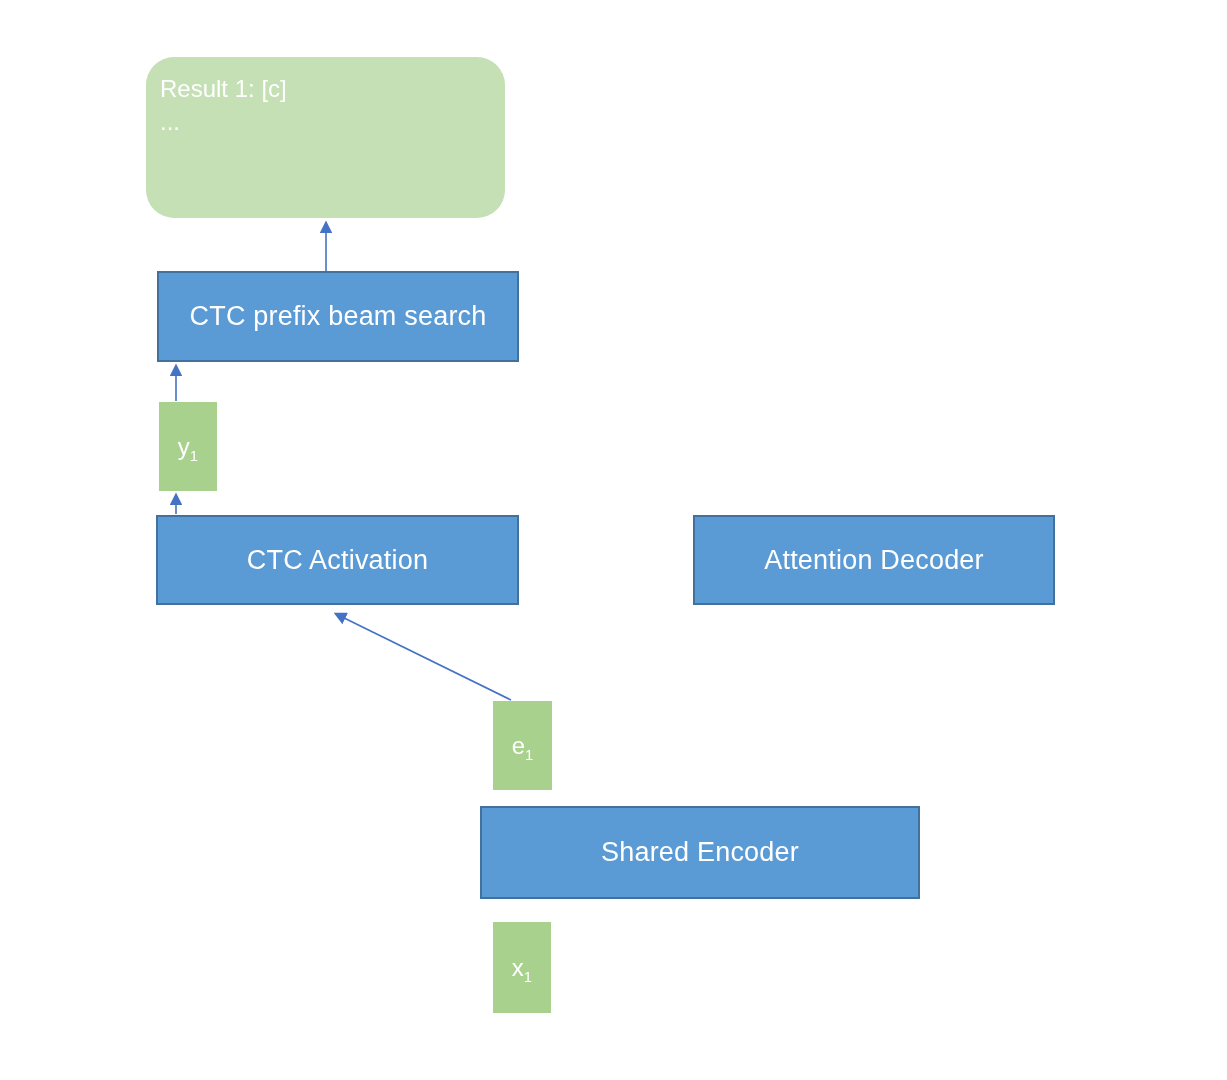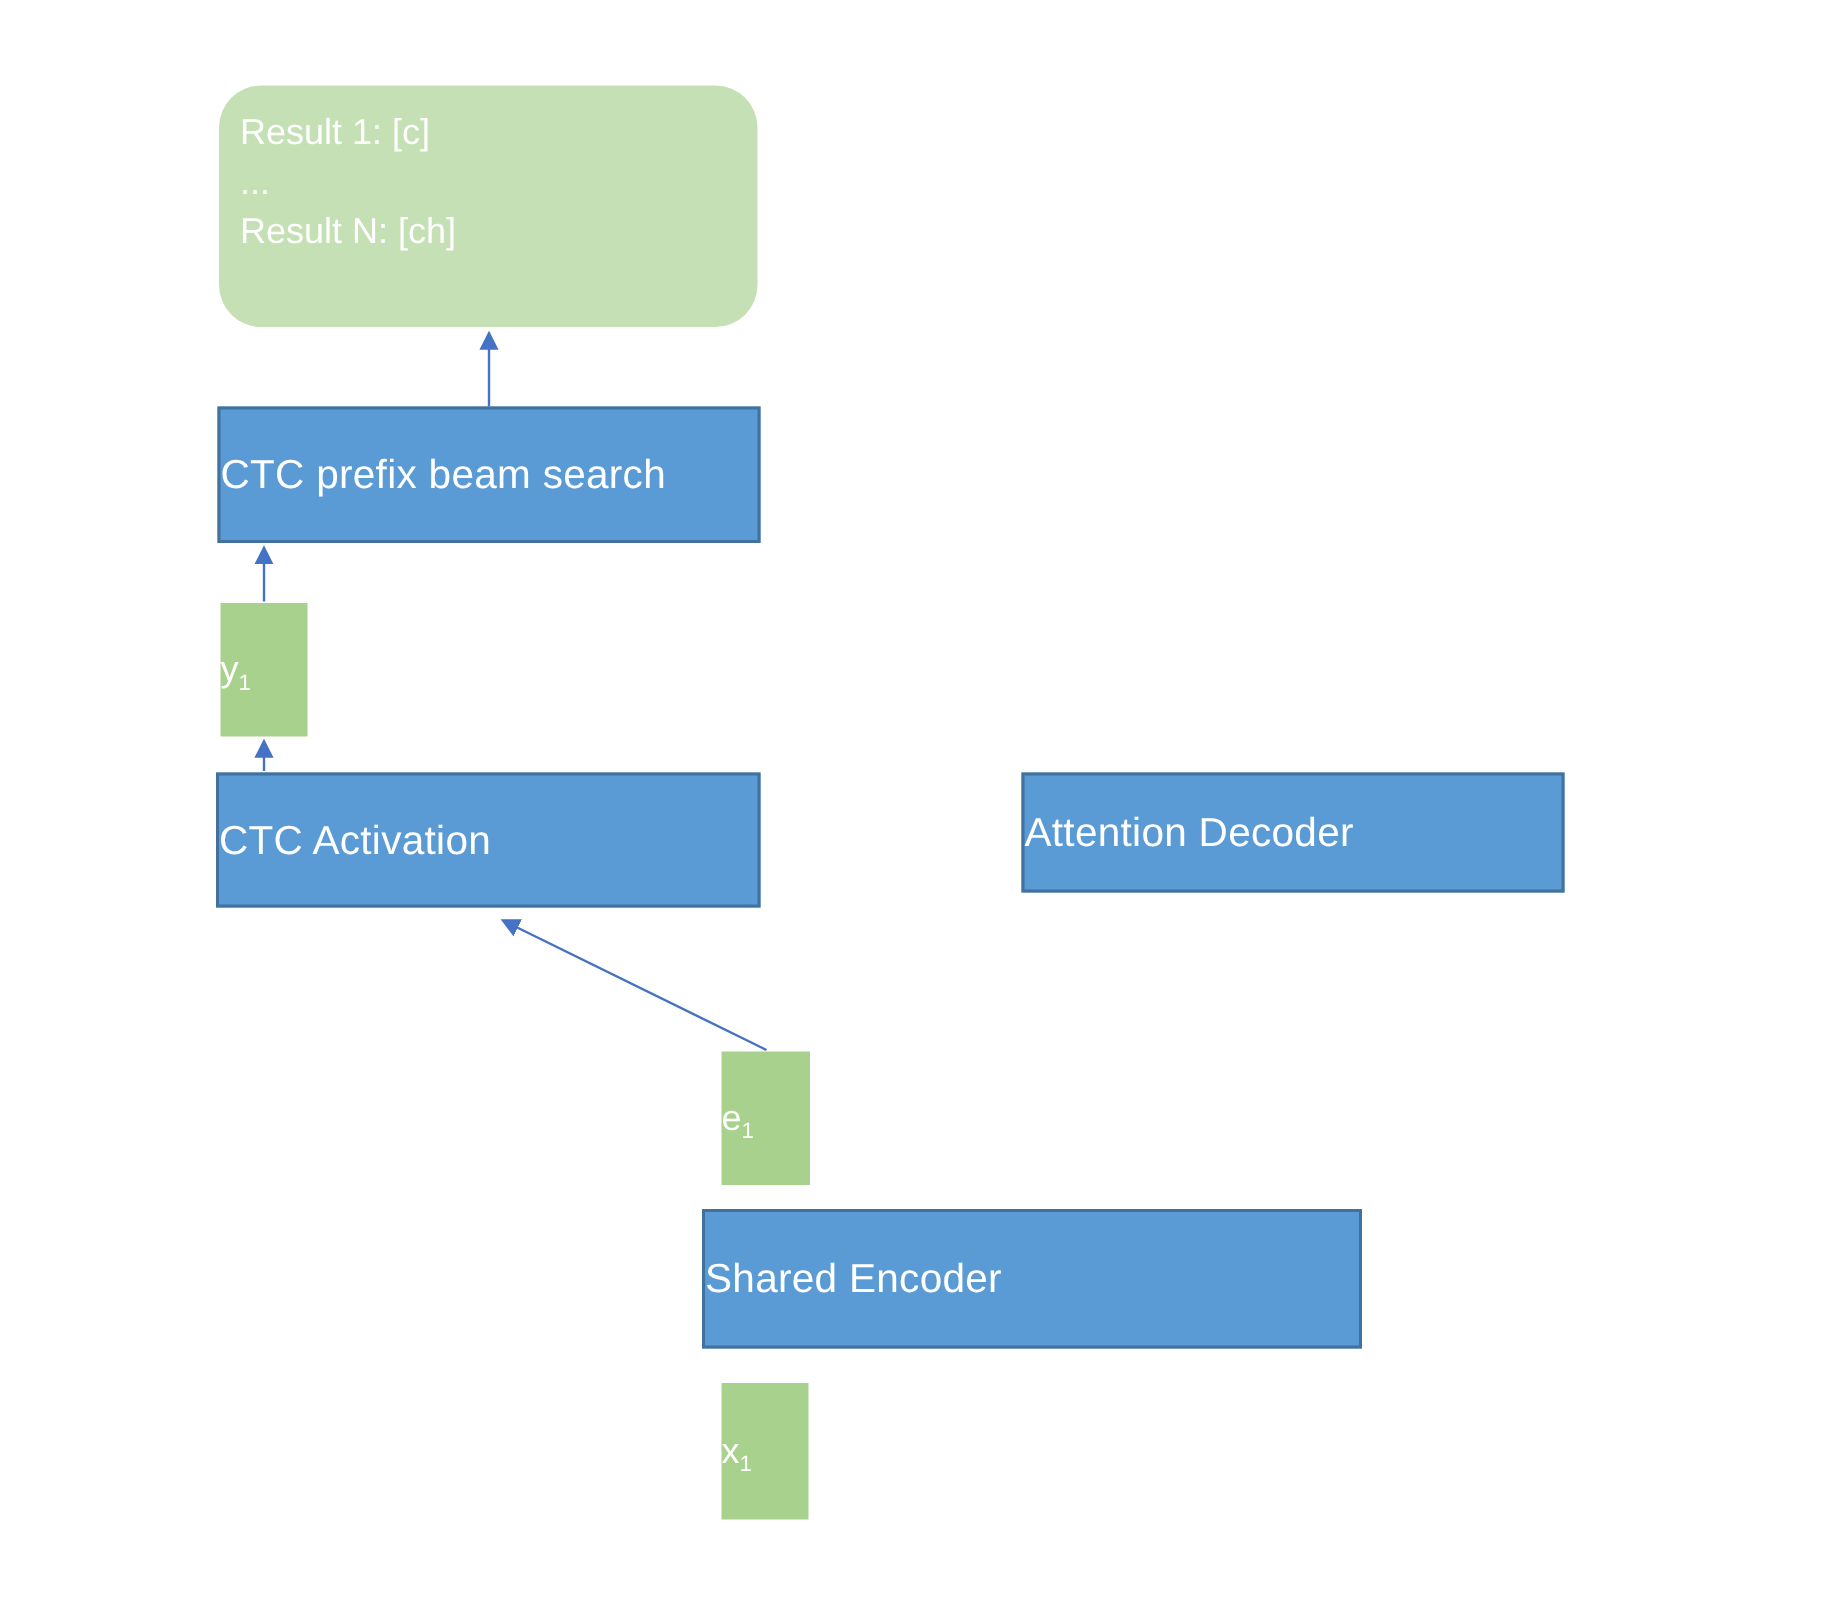--- a/index.html
+++ b/index.html
@@ -9,22 +9,23 @@
     width: 1227px;
     height: 1080px;
     background: #ffffff;
     font-family: "Liberation Sans", sans-serif;
     overflow: hidden;
   }
   .node {
     position: absolute;
     display: flex;
     align-items: center;
-    justify-content: flex-start;
+    justify-content: center;
     color: var(--text-color, #ffffff);
+    margin-left: 12px;
   }
   .blue-box {
     background: var(--blue-fill, #5b9bd5);
     border: 2px solid var(--blue-border, #41719c);
     font-size: 27px;
     letter-spacing: 0.2px;
   }
   .green-small {
     background: var(--green-medium, #a9d18e);
     font-size: 24px;
@@ -53,36 +54,35 @@
   .arrow-head-fill { fill: var(--arrow-color, #4472c4); }
 </style>
 </head>
 <body>
 
 <div class="canvas">
 
   <div class="results-box" style="left:146px; top:57px; width:359px; height:161px;">
     <div>Result 1: [c]</div>
     <div>...</div>
-    <div>Result N: [ch]</div>
   </div>
 
   <div class="node blue-box" style="left:145px; top:271px; width:362px; height:91px;">
     <span>CTC prefix beam search</span>
   </div>
 
   <div class="node green-small" style="left:147px; top:402px; width:58px; height:89px;">
     <span><span>y</span><sub>1</sub></span>
   </div>
 
   <div class="node blue-box" style="left:144px; top:515px; width:363px; height:90px;">
     <span>CTC Activation</span>
   </div>
 
-  <div class="node blue-box" style="left:681px; top:515px; width:362px; height:80px;">
+  <div class="node blue-box" style="left:681px; top:515px; width:362px; height:90px;">
     <span>Attention Decoder</span>
   </div>
 
   <div class="node green-small" style="left:481px; top:701px; width:59px; height:89px;">
     <span><span>e</span><sub>1</sub></span>
   </div>
 
   <div class="node blue-box" style="left:468px; top:806px; width:440px; height:93px;">
     <span>Shared Encoder</span>
   </div>

